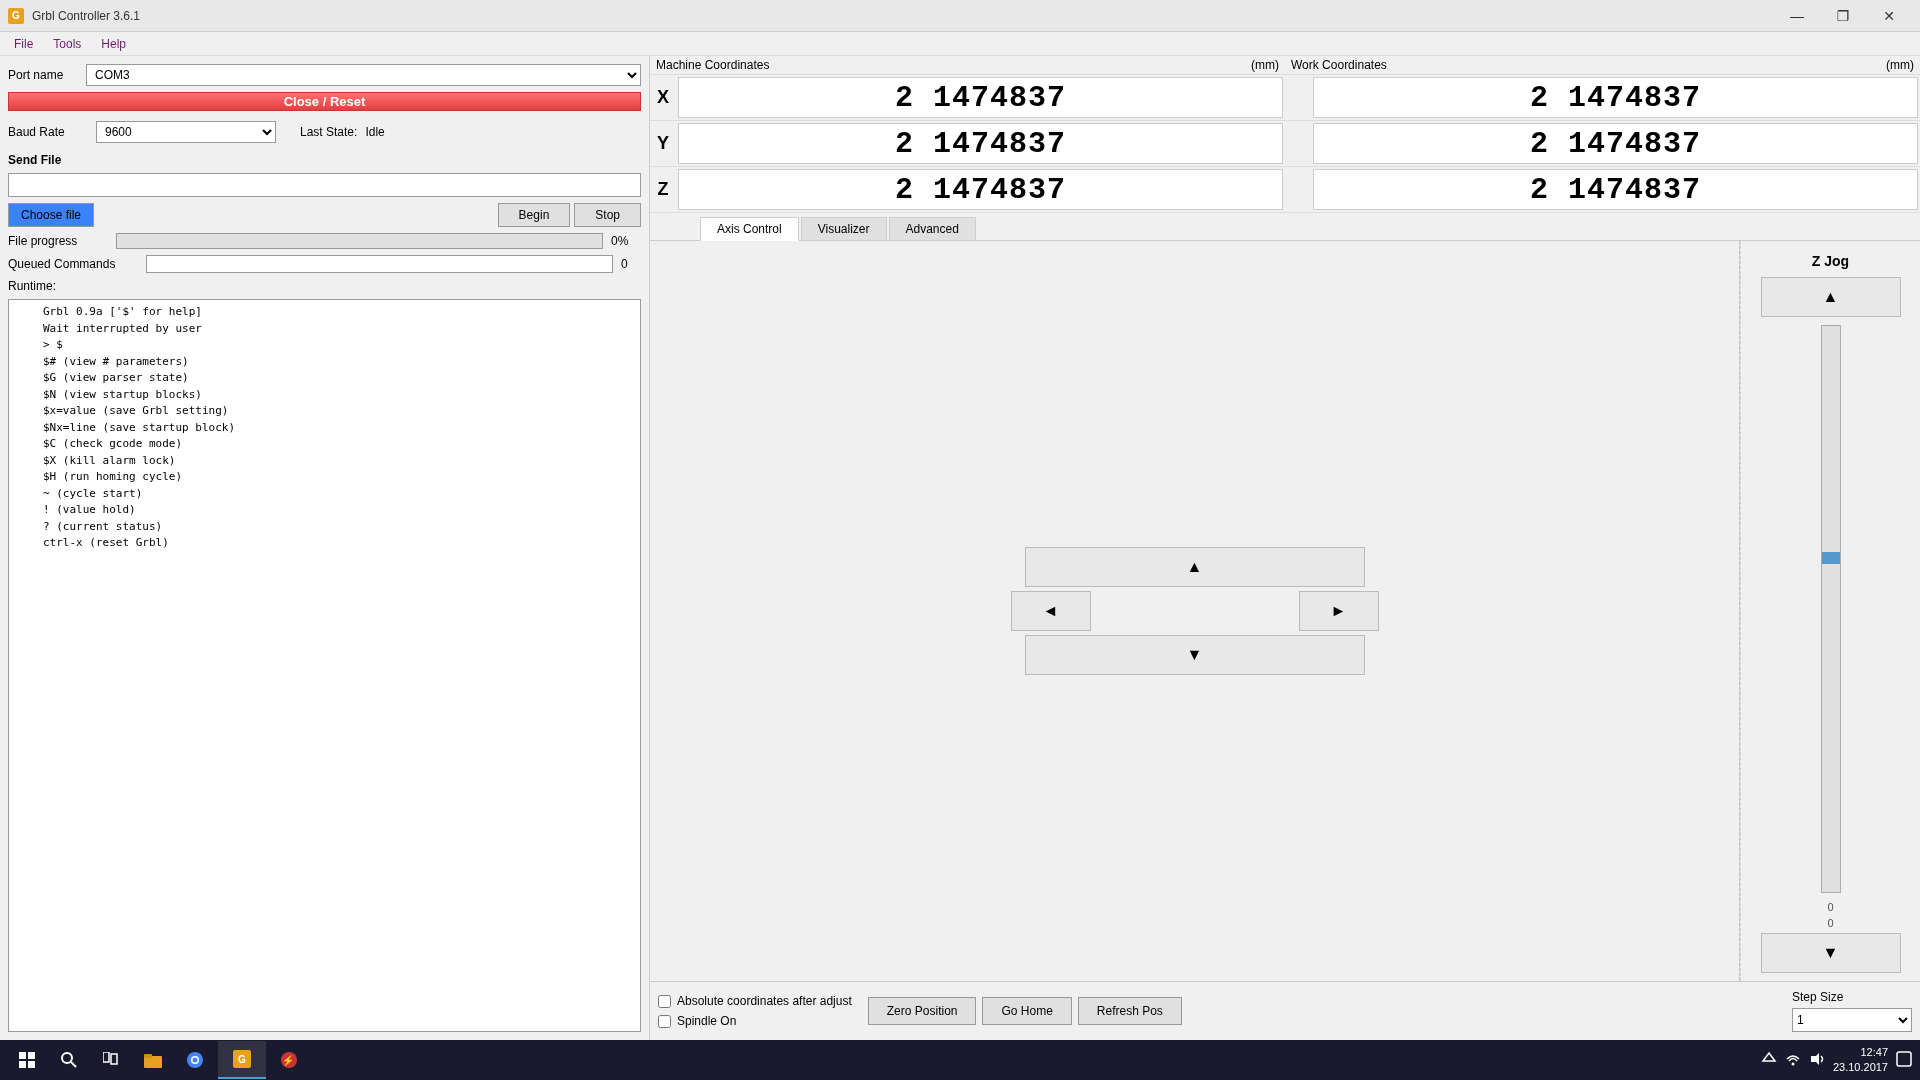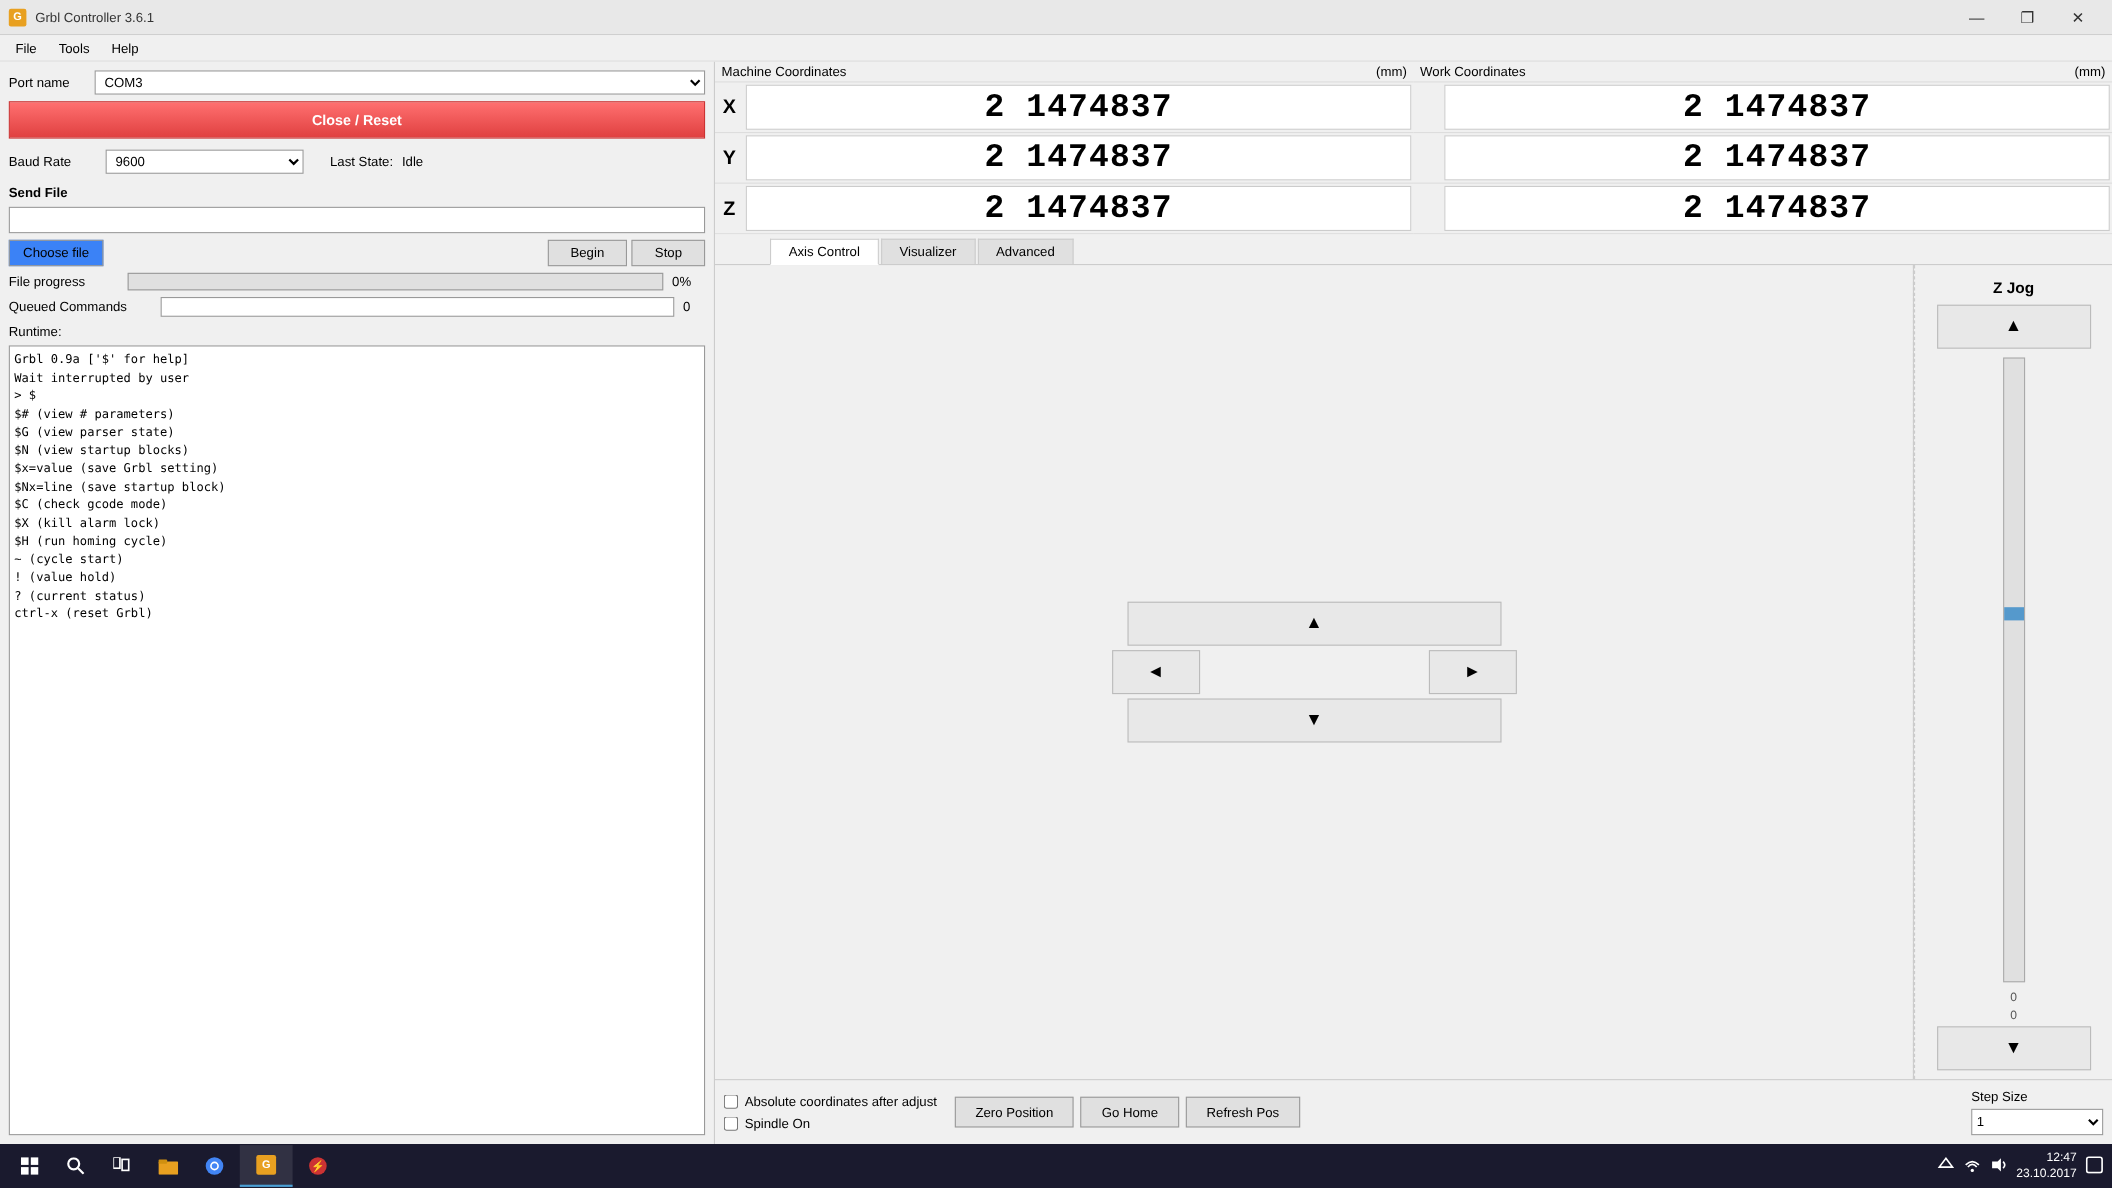--- a/index.html
+++ b/index.html
@@ -66,21 +66,21 @@
       height: 24px;
       display: flex;
       align-items: center;
       padding: 0 4px;
       border-bottom: 1px solid #ddd;
     }
     .menu-item {
       padding: 2px 10px;
       cursor: pointer;
       font-size: 12px;
-      color: #000000;
+      color: #701a75;
     }
 
     
     .left-panel {
       width: 650px;
       background: #f0f0f0;
       padding: 8px;
       border-right: 1px solid #ccc;
       display: flex;
       flex-direction: column;
@@ -101,21 +101,21 @@
       flex: 1;
       height: 22px;
       border: 1px solid #999;
       background: white;
       padding: 0 4px;
       font-size: 12px;
     }
 
     .close-reset-btn {
       width: 100%;
-      height: 34px;
+      height: 19px;
       background: linear-gradient(to bottom, #ff7070, #e04040);
       border: 1px solid #cc3333;
       color: white;
       font-size: 13px;
       font-weight: bold;
       cursor: pointer;
     }
 
     .baud-row {
       display: flex;
@@ -248,20 +248,21 @@
       border: 1px solid #999;
       background: white;
       overflow-y: auto;
       padding: 4px;
       font-family: monospace;
       font-size: 11px;
       line-height: 1.5;
     }
     .console-line {
       white-space: pre-wrap;
+      margin-left: 30px;
     }
 
     
     .tab-bar {
       display: flex;
       border-bottom: 1px solid #ccc;
       background: #f0f0f0;
       padding: 4px 4px 0 4px;
     }
     .tab {

